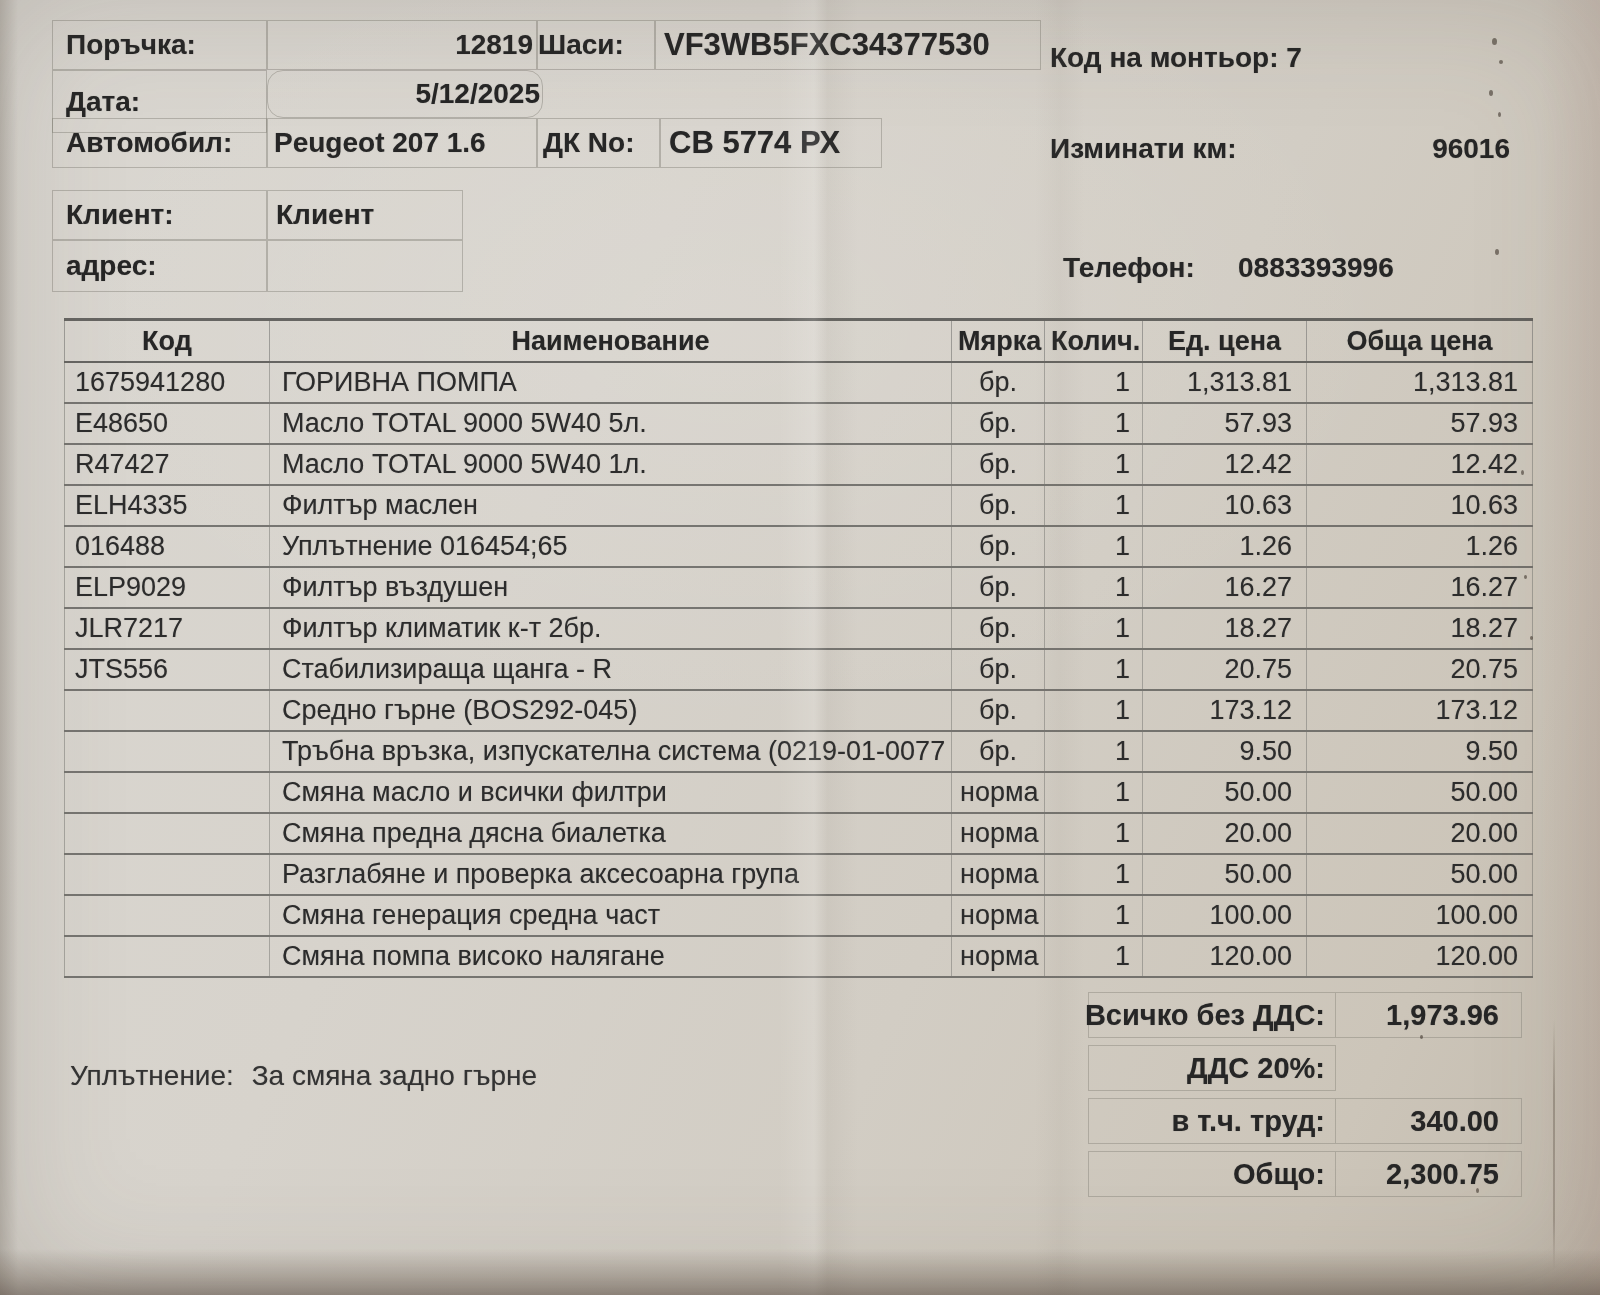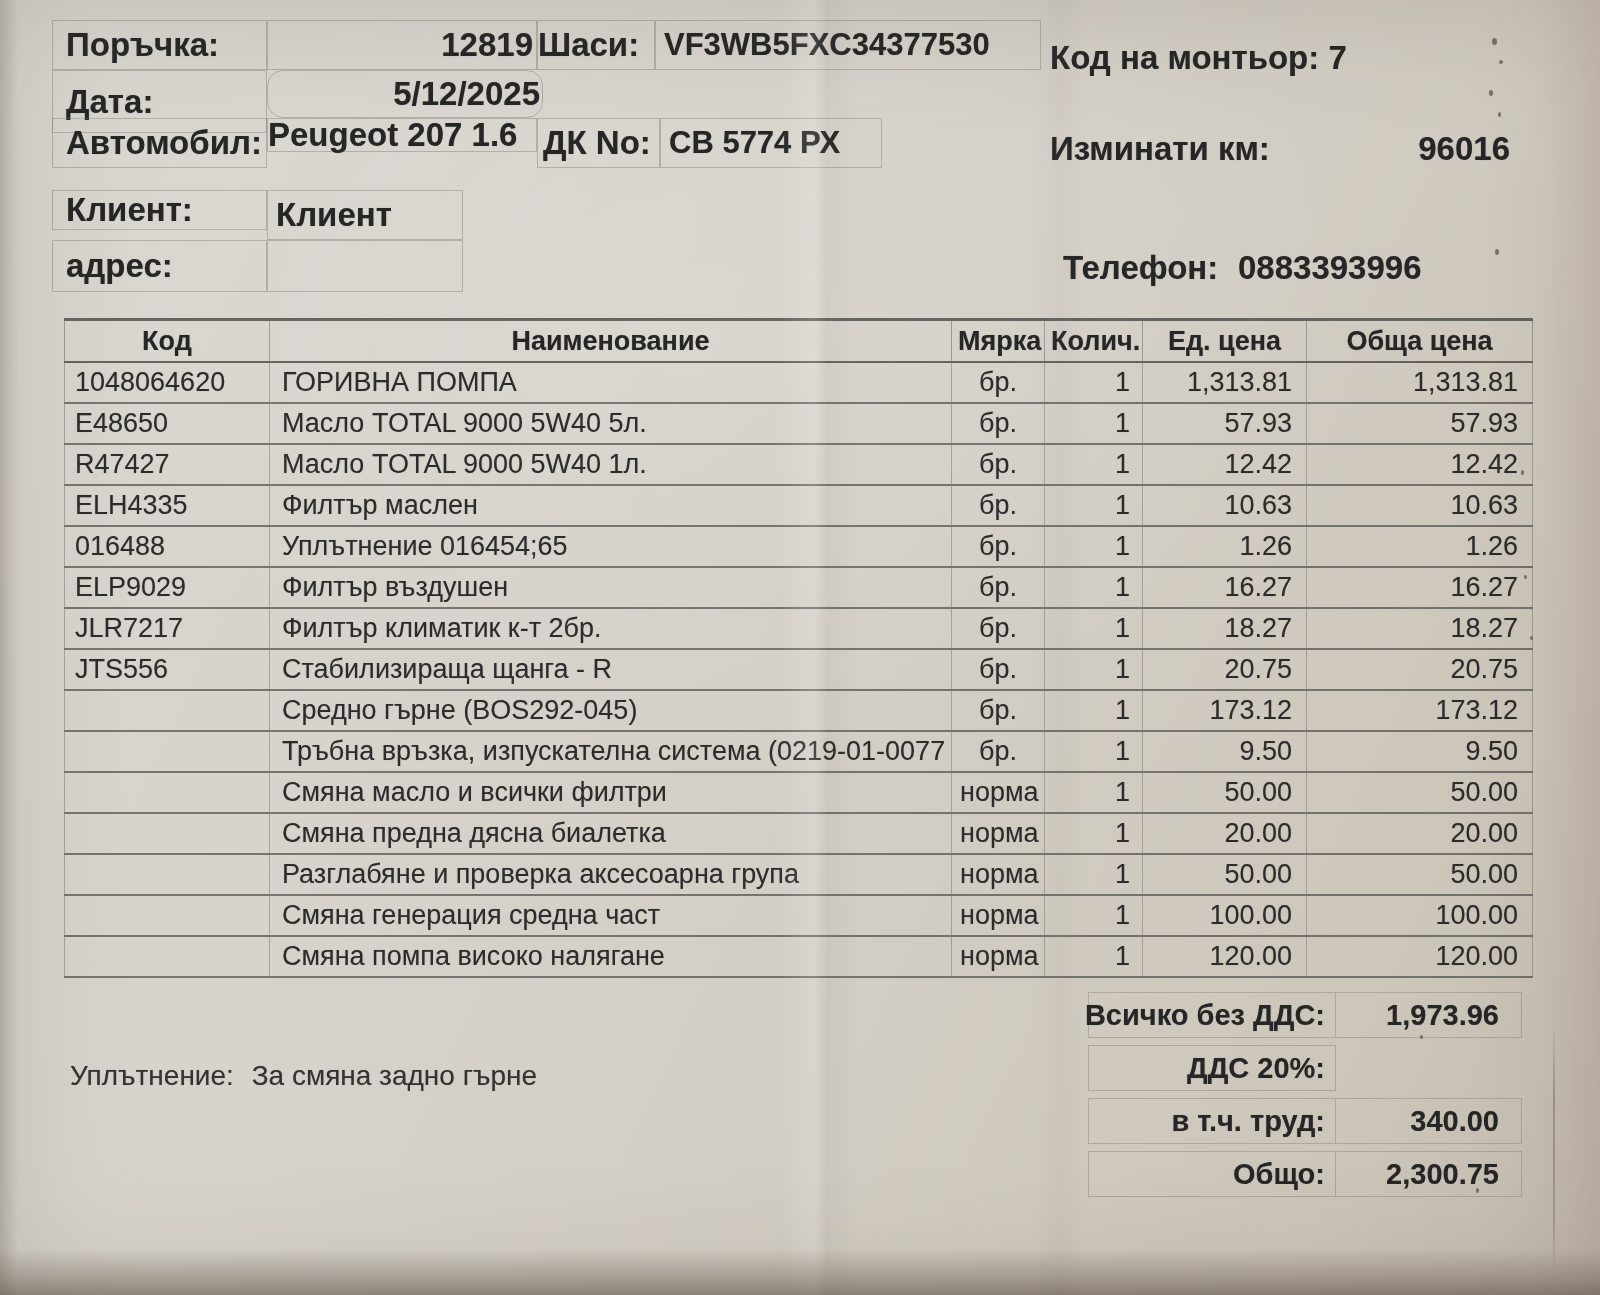--- a/index.html
+++ b/index.html
@@ -8,21 +8,21 @@
     font-family:"Liberation Sans", sans-serif; color:#262626;
     background:
       radial-gradient(ellipse 1000px 600px at 45% 25%, rgba(255,255,255,0.10), rgba(255,255,255,0) 70%),
       linear-gradient(115deg,#dad7d1 0%, #d7d3cc 35%, #d2cdc4 62%, #ccc5b9 85%, #c2baad 100%);
   }
   .abs { position:absolute; }
   .b { font-weight:bold; }
   .txt { white-space:nowrap; text-shadow:0 0 1px rgba(45,45,45,0.35); }
   .cellbox { border:1px solid rgba(125,122,113,0.42); box-sizing:border-box; display:flex; align-items:center; }
   .cellbox.rt { justify-content:flex-end; }
-  .fs30 { font-size:33px; } .fs31 { font-size:31px; } .fs28 { font-size:28px; }
+  .fs30 { font-size:28px; } .fs31 { font-size:31px; } .fs28 { font-size:28px; }
 
   
   .items { left:64px; top:318px; width:1468px; position:absolute; }
   .items table { width:100%; border-collapse:collapse; table-layout:fixed; }
   .items th {
     font-size:27px; font-weight:bold; height:40px; padding:0 6px;
     border:1px solid rgba(110,110,108,0.55);
     border-top:3px solid rgba(72,72,70,0.8);
     border-bottom:2px solid rgba(72,72,70,0.8);
     text-shadow:0 0 1px rgba(45,45,45,0.35);
@@ -96,33 +96,33 @@
   <div class="abs cellbox" style="left:52px; top:70px; width:215px; height:63px; padding-left:13px;">
     <span class="txt b fs30">Дата:</span>
   </div>
   <div class="abs cellbox rt" style="left:267px; top:70px; width:276px; height:48px; padding-right:2px;border-radius:16px;">
     <span class="txt b fs30">5/12/2025</span>
   </div>
 
   <div class="abs cellbox" style="left:52px; top:118px; width:215px; height:50px; padding-left:13px;">
     <span class="txt b fs30">Автомобил:</span>
   </div>
-  <div class="abs cellbox" style="left:267px; top:118px; width:270px; height:34px; ">
+  <div class="abs cellbox" style="left:267px; top:118px; width:270px; height:50px; padding-left:6px;">
     <span class="txt b fs30">Peugeot 207 1.6</span>
   </div>
   <div class="abs cellbox" style="left:537px; top:118px; width:123px; height:50px; padding-left:5px;">
     <span class="txt b fs30">ДК No:</span>
   </div>
   <div class="abs cellbox" style="left:660px; top:118px; width:222px; height:50px; padding-left:8px;">
     <span class="txt b fs31">СВ 5774 РХ</span>
   </div>
   <div class="abs txt b fs30" style="left:1050px; top:127px; line-height:44px;">Изминати км:</div>
   <div class="abs txt b fs30" style="left:1350px; top:127px; width:160px; line-height:44px; text-align:right;">96016</div>
 
-  <div class="abs cellbox" style="left:52px; top:190px; width:215px; height:40px; padding-left:13px;">
+  <div class="abs cellbox" style="left:52px; top:190px; width:215px; height:50px; padding-left:13px;">
     <span class="txt b fs30">Клиент:</span>
   </div>
   <div class="abs cellbox" style="left:267px; top:190px; width:196px; height:50px; padding-left:8px;">
     <span class="txt b fs30">Клиент</span>
   </div>
   <div class="abs cellbox" style="left:52px; top:240px; width:215px; height:52px; padding-left:13px;">
     <span class="txt b fs30">адрес:</span>
   </div>
   <div class="abs cellbox" style="left:267px; top:240px; width:196px; height:52px; padding-left:8px;">
     <span class="txt b fs30"></span>
@@ -145,21 +145,21 @@
           <th>Код</th>
           <th>Наименование</th>
           <th>Мярка</th>
           <th>Колич.</th>
           <th>Ед. цена</th>
           <th>Обща цена</th>
         </tr>
       </thead>
       <tbody>
           <tr>
-            <td class="c0">1048064620</td>
+            <td class="c0">1675941280</td>
             <td class="c1">ГОРИВНА ПОМПА</td>
             <td class="c2">бр.</td>
             <td class="c3">1</td>
             <td class="c4">1,313.81</td>
             <td class="c5">1,313.81</td>
           </tr>
           <tr>
             <td class="c0">E48650</td>
             <td class="c1">Масло TOTAL 9000 5W40 5л.</td>
             <td class="c2">бр.</td>

